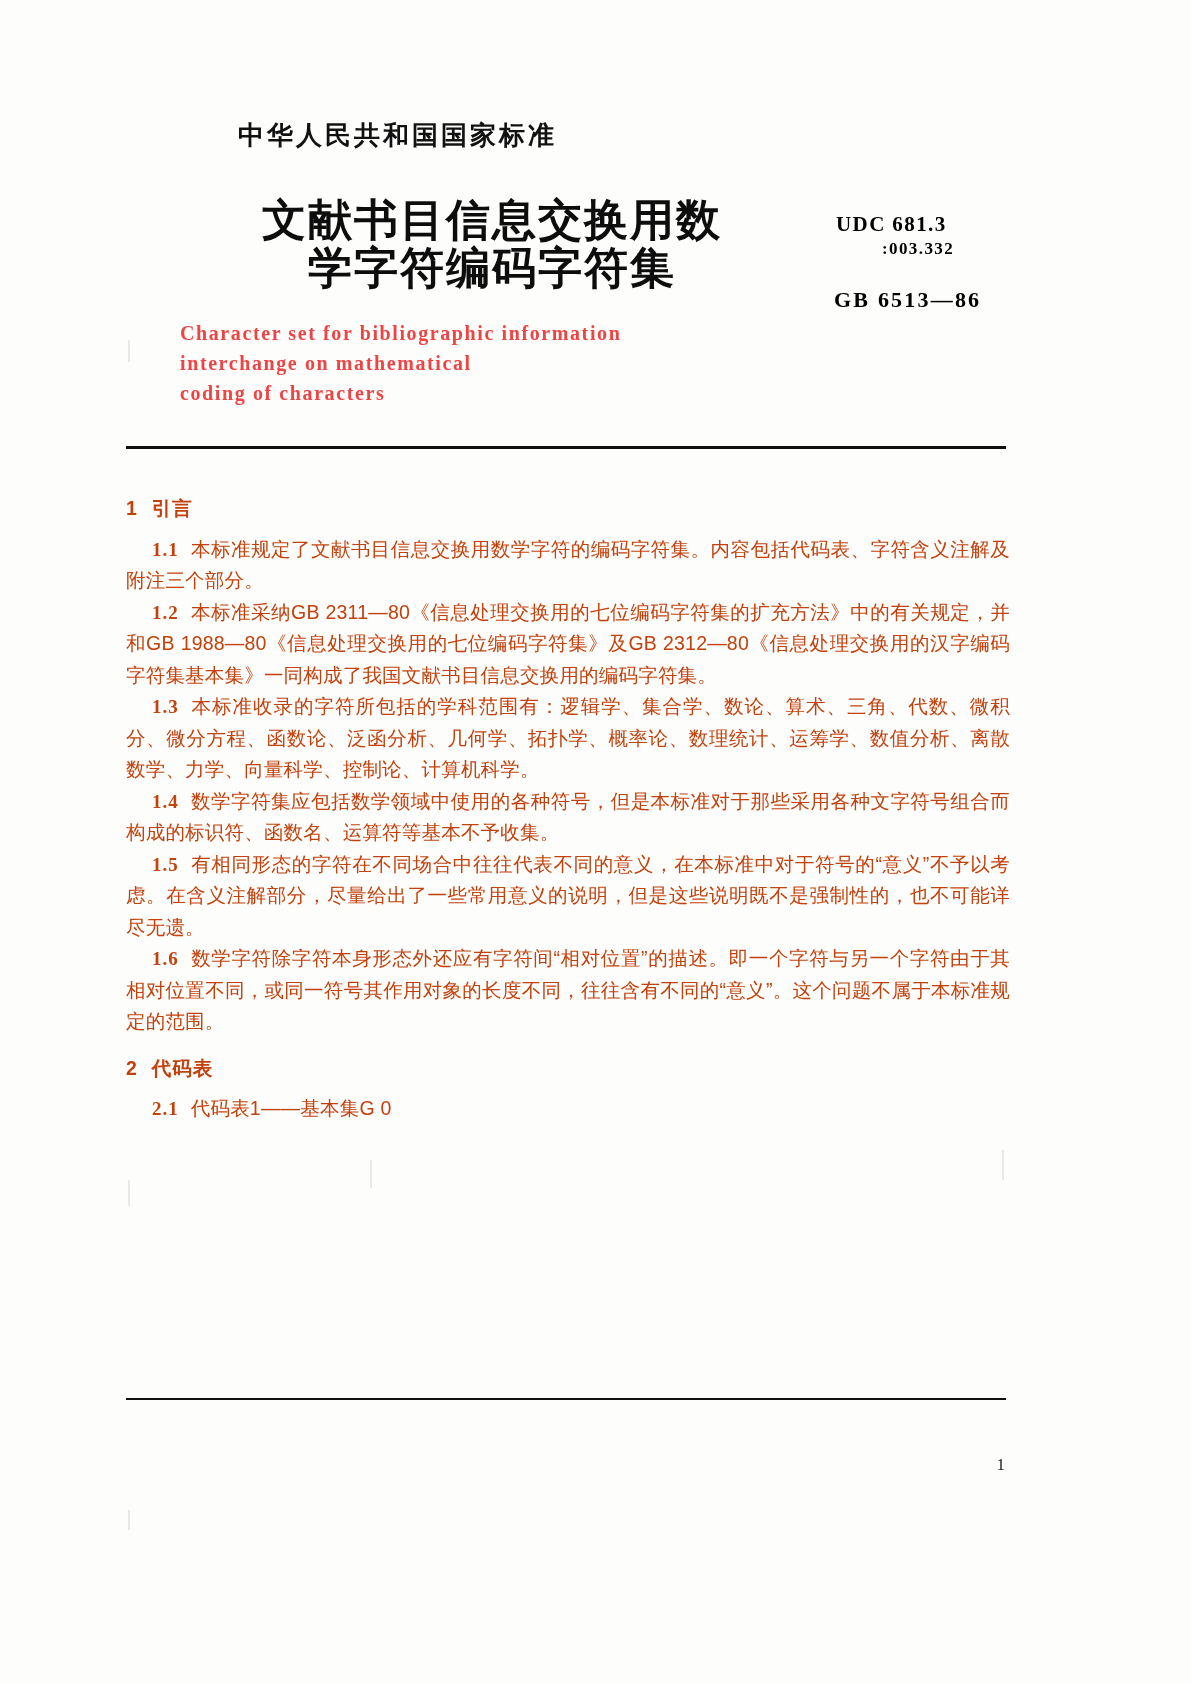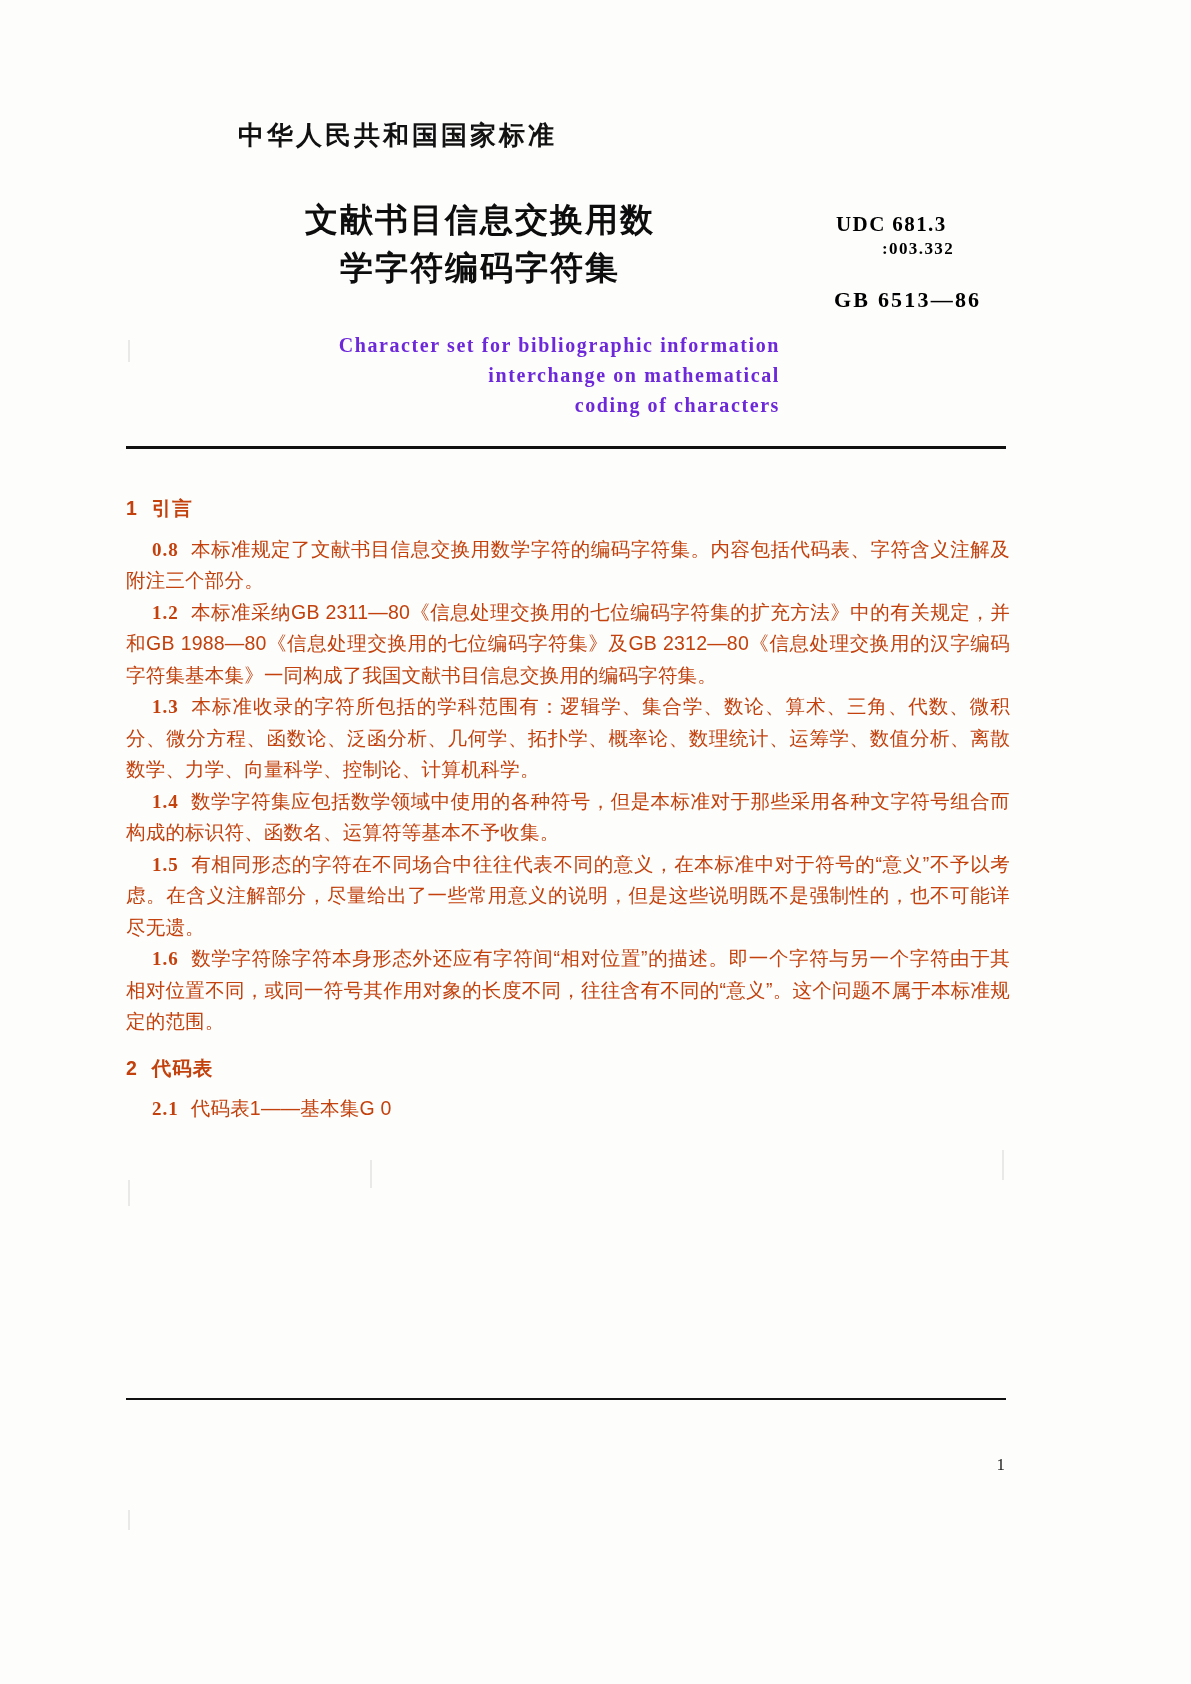--- a/index.html
+++ b/index.html
@@ -42,26 +42,26 @@
   }
 
   .title-wrap {
     position: absolute;
     left: 0;
     top: 196px;
     width: 1191px;
   }
   .cn-title {
     position: absolute;
-    left: 200px;
+    left: 212px;
     top: 0;
     width: 560px;
     text-align: center;
     font-family: "Liberation Sans", sans-serif;
-    font-size: 33px;
+    font-size: 44px;
     font-weight: 700;
     letter-spacing: 2px;
     line-height: 48px;
     color: #0d0d0d;
   }
   .cn-title div { white-space: nowrap; }
 
   .code-block {
     position: absolute;
     left: 790px;
@@ -87,28 +87,27 @@
     letter-spacing: 2.2px;
     padding-left: 44px;
     margin-top: 28px;
   }
 
   .en-title {
     position: absolute;
     left: 180px;
     top: 318px;
     width: 600px;
-    text-align: right;
+    text-align: left;
     font-family: "Liberation Serif", serif;
     font-weight: 700;
     font-size: 20px;
     letter-spacing: 1.6px;
     line-height: 30px;
-    color: #6d28d9;
-    margin-top: 12px;
+    color: #ef4444;
   }
   .en-title div { white-space: nowrap; }
 
   .rule {
     position: absolute;
     left: 126px;
     top: 446px;
     width: 880px;
     height: 0;
     border-top: 3px solid #111;
@@ -225,21 +224,21 @@
   </div>
 
   <div class="rule"></div>
 
   <div class="body-area">
 
     <div class="sec-head">
       <span class="num">1</span><span>引言</span>
     </div>
 
-    <p class="para"><span class="num">0.8</span><span>本标准规定了文献书目信息交换用数学字符的编码字符集。内容包括代码表、字符含义注解及附注三个部分。</span></p>
+    <p class="para"><span class="num">1.1</span><span>本标准规定了文献书目信息交换用数学字符的编码字符集。内容包括代码表、字符含义注解及附注三个部分。</span></p>
 
     <p class="para"><span class="num">1.2</span><span>本标准采纳GB 2311—80《信息处理交换用的七位编码字符集的扩充方法》中的有关规定，并和GB 1988—80《信息处理交换用的七位编码字符集》及GB 2312—80《信息处理交换用的汉字编码字符集基本集》一同构成了我国文献书目信息交换用的编码字符集。</span></p>
 
     <p class="para"><span class="num">1.3</span><span>本标准收录的字符所包括的学科范围有：逻辑学、集合学、数论、算术、三角、代数、微积分、微分方程、函数论、泛函分析、几何学、拓扑学、概率论、数理统计、运筹学、数值分析、离散数学、力学、向量科学、控制论、计算机科学。</span></p>
 
     <p class="para"><span class="num">1.4</span><span>数学字符集应包括数学领域中使用的各种符号，但是本标准对于那些采用各种文字符号组合而构成的标识符、函数名、运算符等基本不予收集。</span></p>
 
     <p class="para"><span class="num">1.5</span><span>有相同形态的字符在不同场合中往往代表不同的意义，在本标准中对于符号的“意义”不予以考虑。在含义注解部分，尽量给出了一些常用意义的说明，但是这些说明既不是强制性的，也不可能详尽无遗。</span></p>
 
     <p class="para"><span class="num">1.6</span><span>数学字符除字符本身形态外还应有字符间“相对位置”的描述。即一个字符与另一个字符由于其相对位置不同，或同一符号其作用对象的长度不同，往往含有不同的“意义”。这个问题不属于本标准规定的范围。</span></p>

